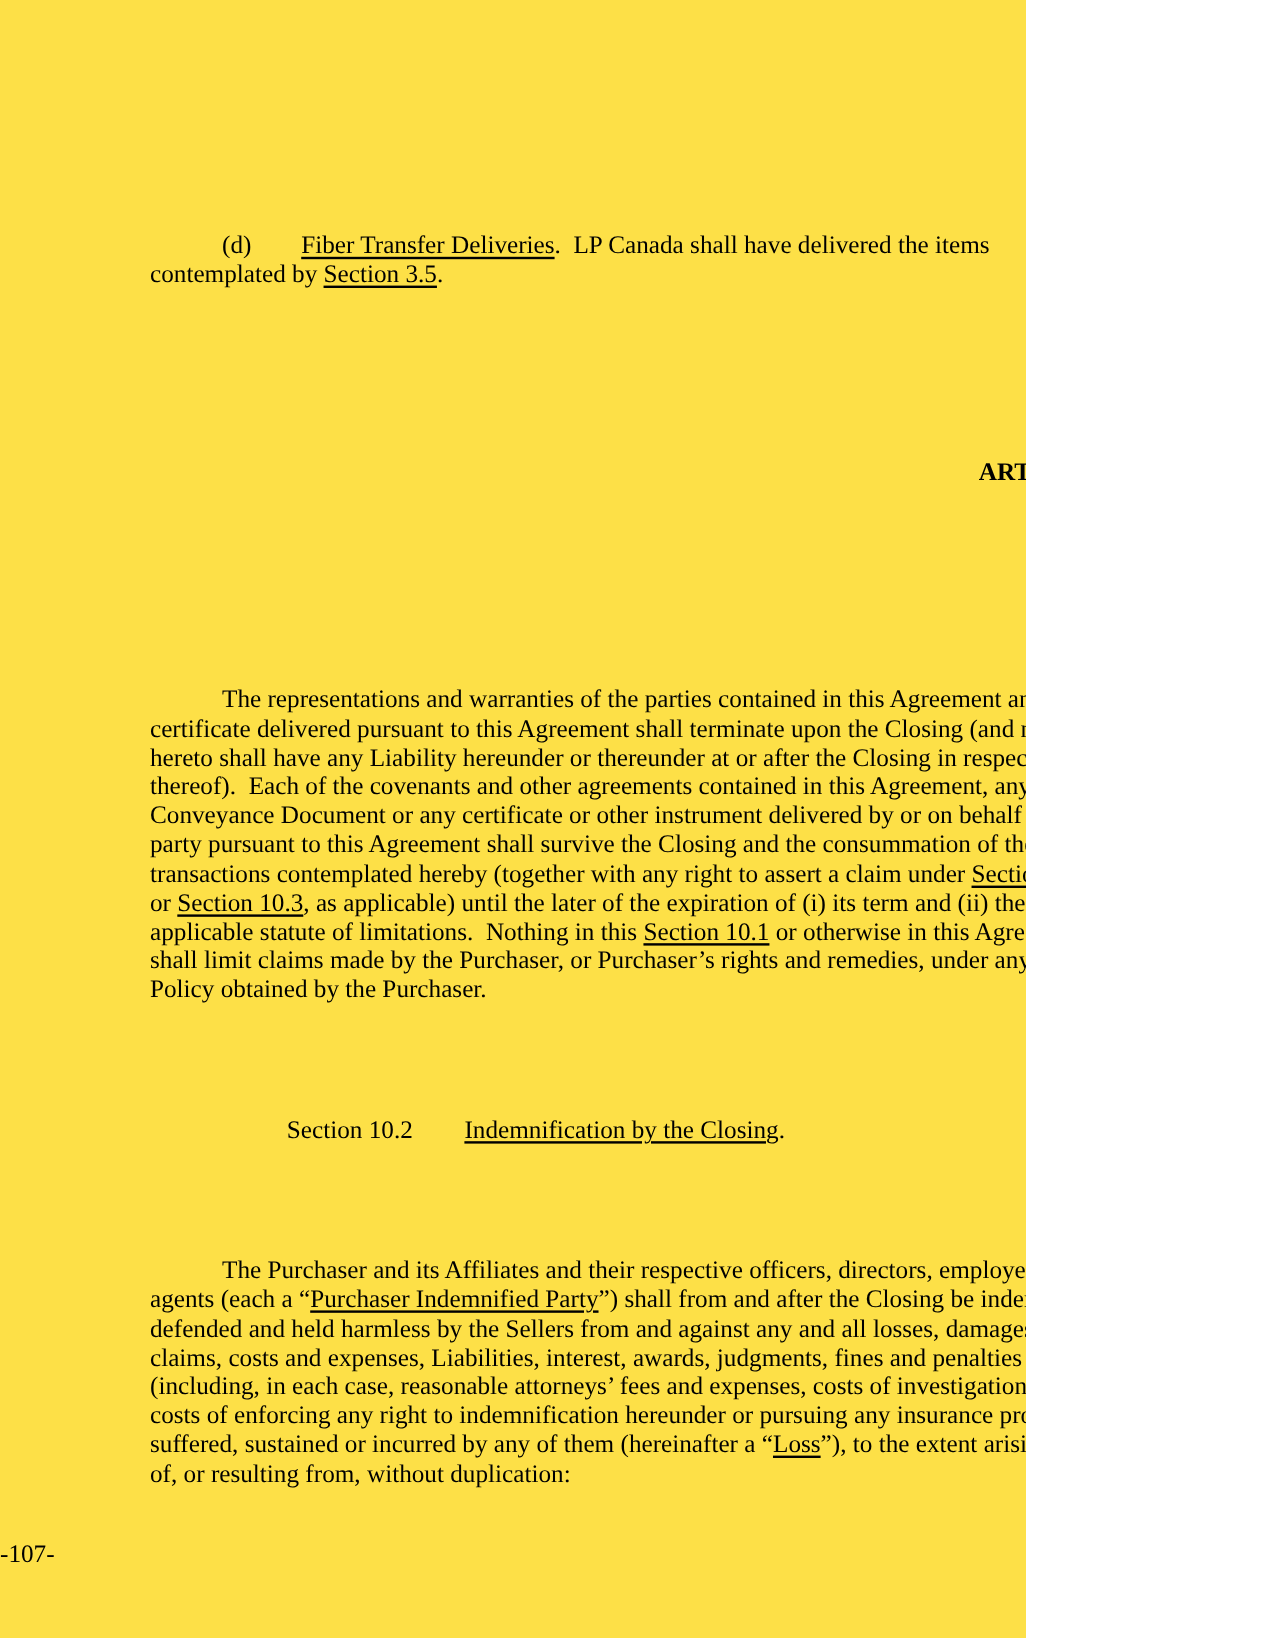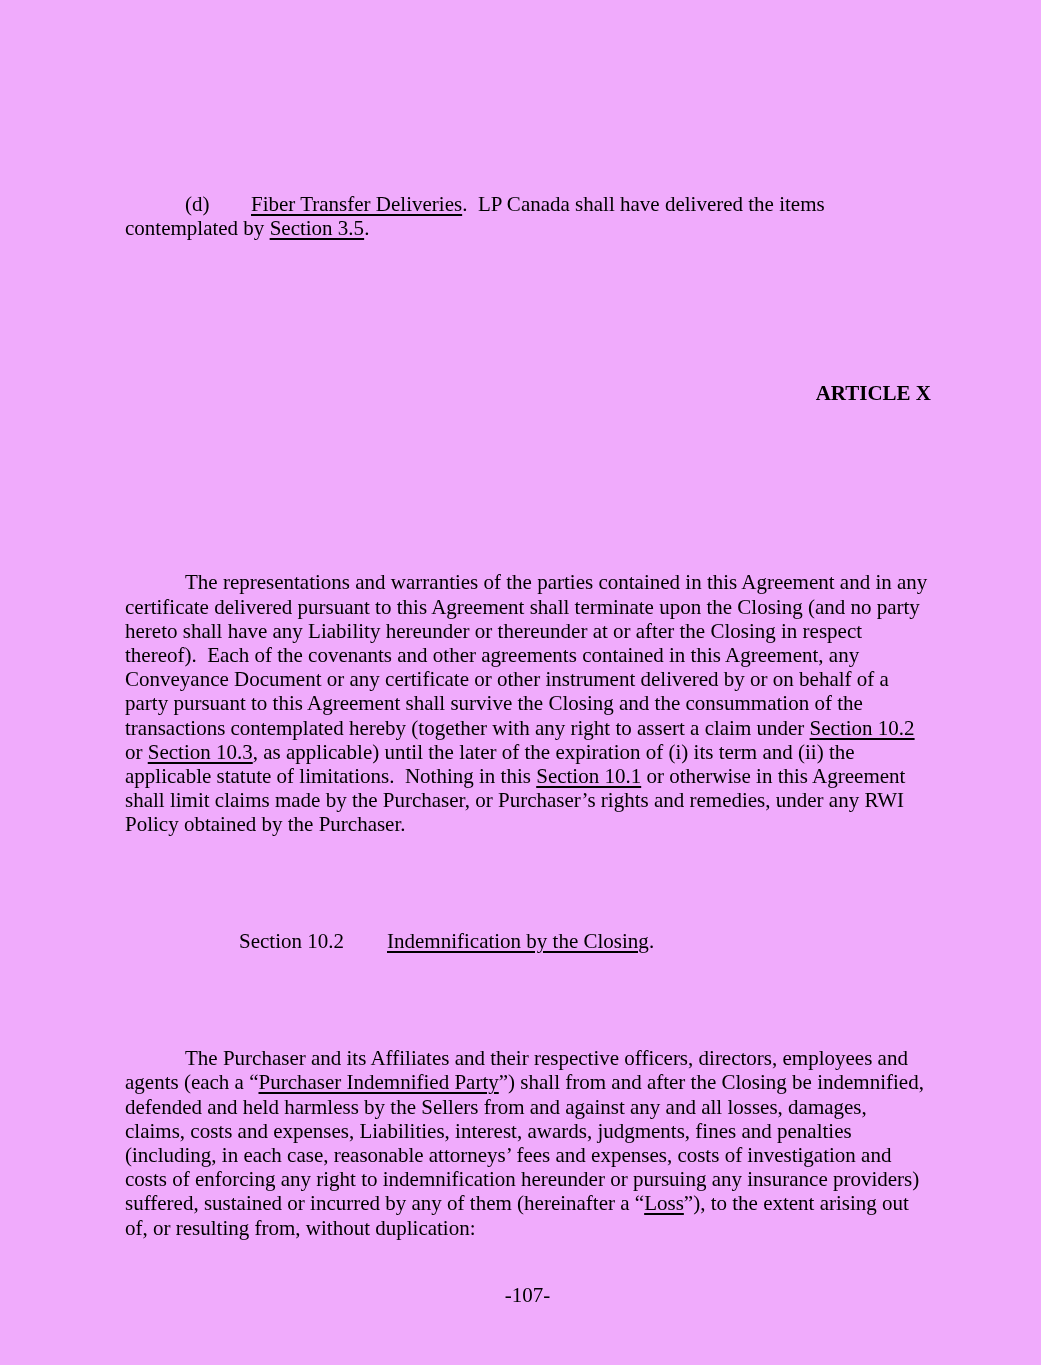--- a/index.html
+++ b/index.html
@@ -4,22 +4,22 @@
 <style>
   html, body { margin: 0; padding: 0; }
   body {
     width: 1055px; height: 1365px;
     background: #ffffff;
     font-family: "Liberation Serif", "DejaVu Serif", serif;
     color: #000000;
   }
   .page {
     position: relative;
-    width: 1041px; height: 1365px;
-    background: #f0abfc;
+    width: 855px; height: 1365px;
+    background: #fde047;
     overflow: hidden;
   }
   .content {
     position: absolute;
     left: 125px; top: 119px;
     width: 806px;
     font-size: 21px;
     line-height: 24.2px;
     white-space: pre-wrap;
   }
@@ -31,21 +31,21 @@
     margin: 0 0 20px 0;
     text-align: right;
     font-weight: bold;
     text-indent: 0;
   }
   .u { text-decoration: underline; text-underline-offset: 3px; }
   .footer {
     position: absolute;
     left: 0; top: 1283px;
     width: 1055px;
-    text-align: center;
+    text-align: left;
     font-size: 21px;
     line-height: 24.2px;
   }
 </style>
 </head>
 <body>
 
 <div class="page">
   <div class="content">
 

